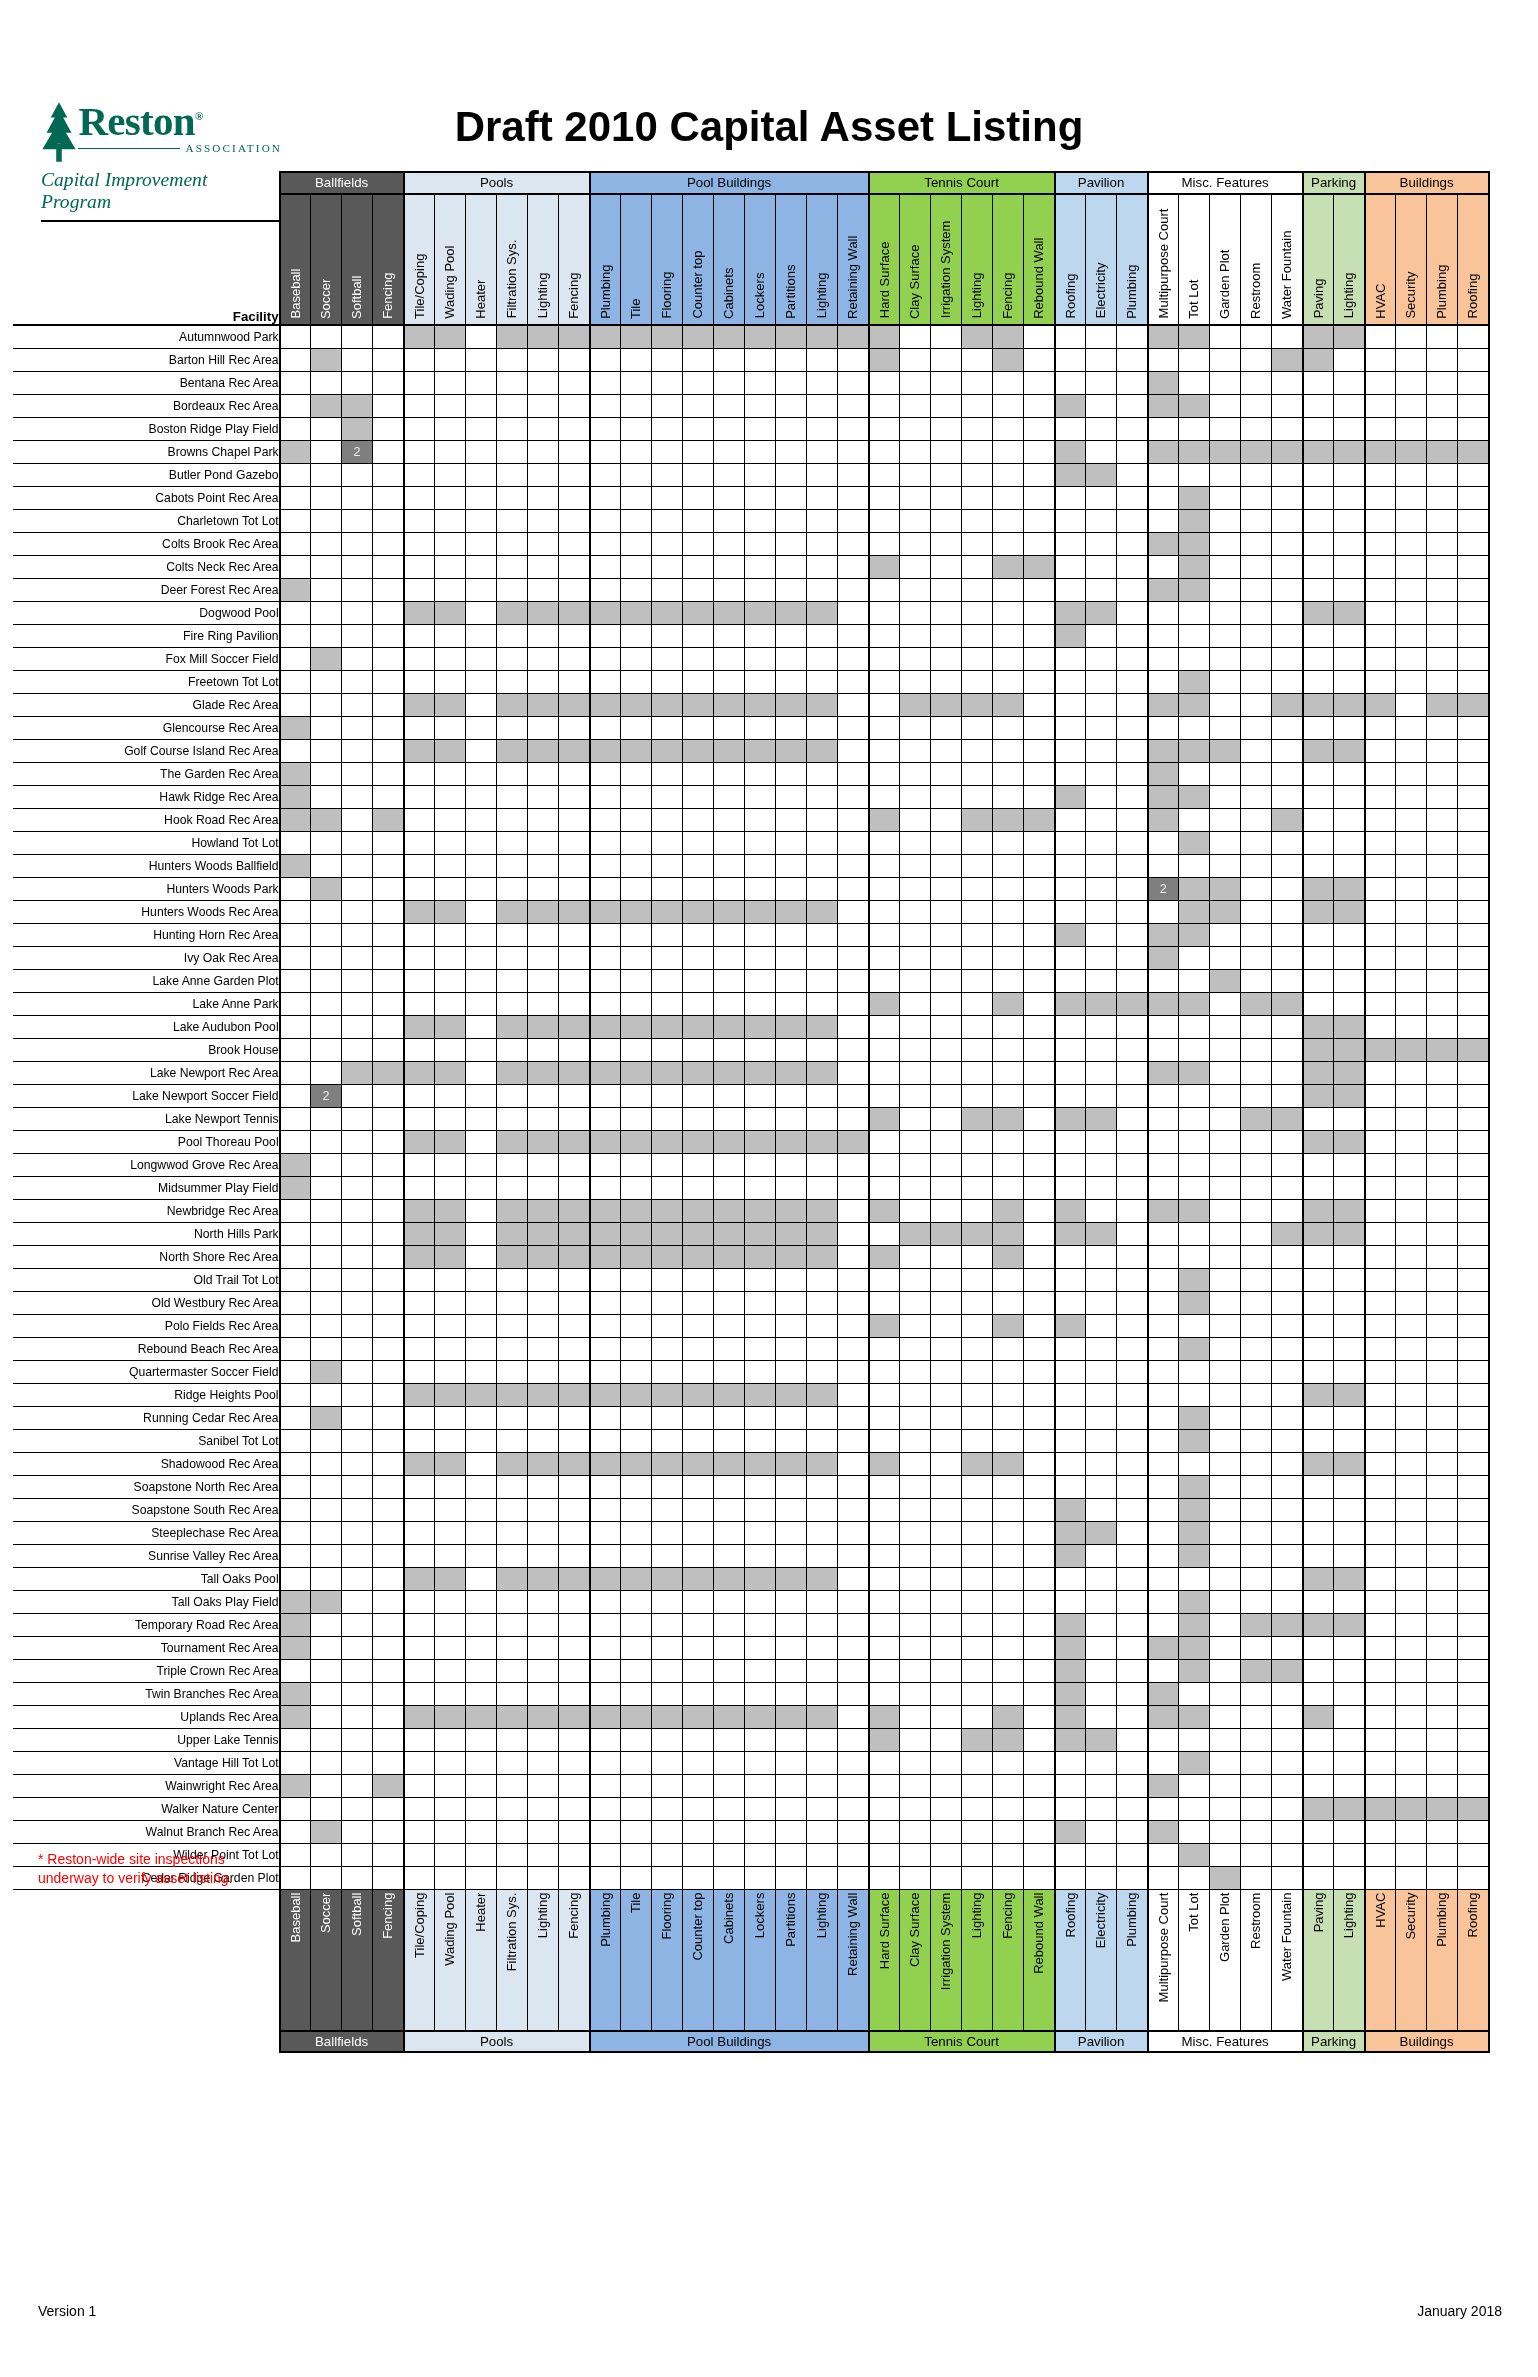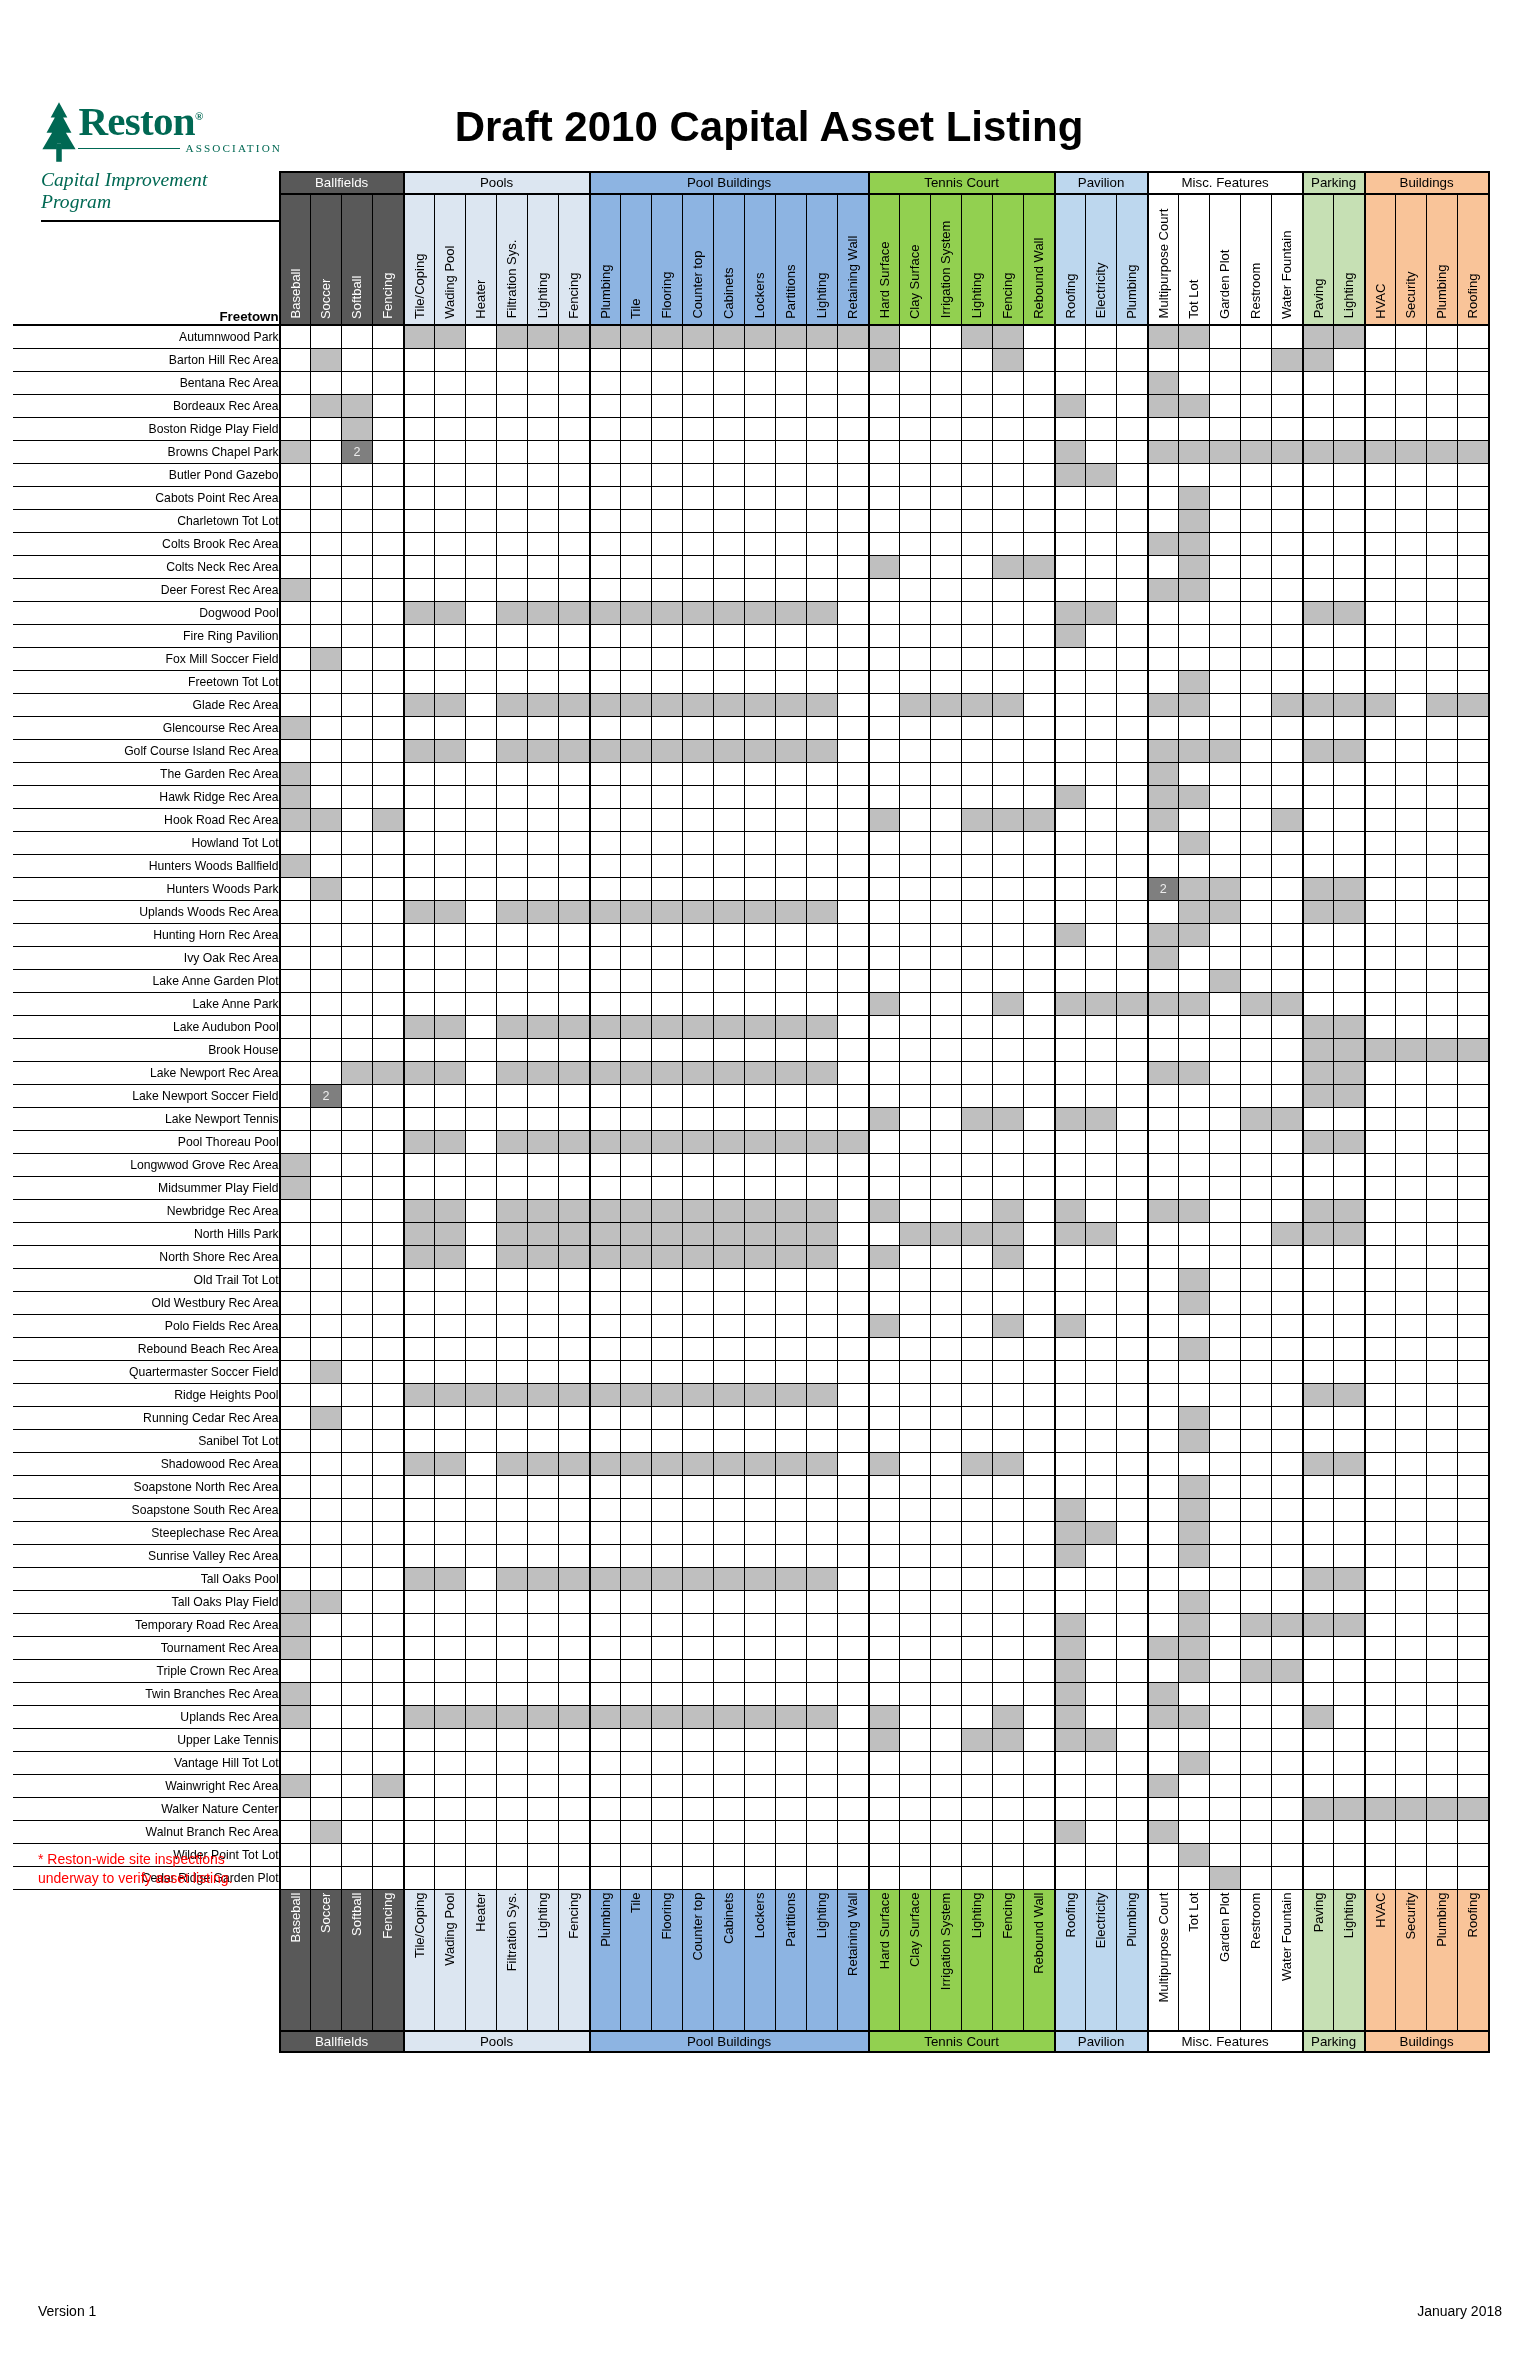--- a/index.html
+++ b/index.html
@@ -104,21 +104,21 @@
       <col style="width:31px">
       <col style="width:31px">
       <col style="width:31px">
       <col style="width:31px">
       <col style="width:31px">
       <col style="width:31px">
       <col style="width:31px">
     </colgroup>
     <tbody>
       <tr>
-        <td class="fac-head" rowspan="2">Freetown</td>
+        <td class="fac-head" rowspan="2">Facility</td>
         <td class="grp" colspan="4" style="background:#595959;color:#ffffff">Ballfields</td>
         <td class="grp" colspan="6" style="background:#dce6f1;color:#000000">Pools</td>
         <td class="grp" colspan="9" style="background:#8db4e2;color:#000000">Pool Buildings</td>
         <td class="grp" colspan="6" style="background:#92d050;color:#000000">Tennis Court</td>
         <td class="grp" colspan="3" style="background:#bdd7ee;color:#000000">Pavilion</td>
         <td class="grp" colspan="5" style="background:#ffffff;color:#000000">Misc. Features</td>
         <td class="grp" colspan="2" style="background:#c6e0b4;color:#000000">Parking</td>
         <td class="grp" colspan="4" style="background:#f9c499;color:#000000">Buildings</td>
       </tr>
       <tr>
@@ -1206,21 +1206,21 @@
         <td class="c" style=""></td>
         <td class="c ge" style=""></td>
         <td class="c gs" style="background:#bfbfbf"></td>
         <td class="c ge" style="background:#bfbfbf"></td>
         <td class="c gs" style=""></td>
         <td class="c" style=""></td>
         <td class="c" style=""></td>
         <td class="c ge" style=""></td>
       </tr>
       <tr>
-        <td class="fac">Uplands Woods Rec Area</td>
+        <td class="fac">Hunters Woods Rec Area</td>
         <td class="c gs" style=""></td>
         <td class="c" style=""></td>
         <td class="c" style=""></td>
         <td class="c ge" style=""></td>
         <td class="c gs" style="background:#bfbfbf"></td>
         <td class="c" style="background:#bfbfbf"></td>
         <td class="c" style=""></td>
         <td class="c" style="background:#bfbfbf"></td>
         <td class="c" style="background:#bfbfbf"></td>
         <td class="c ge" style="background:#bfbfbf"></td>

